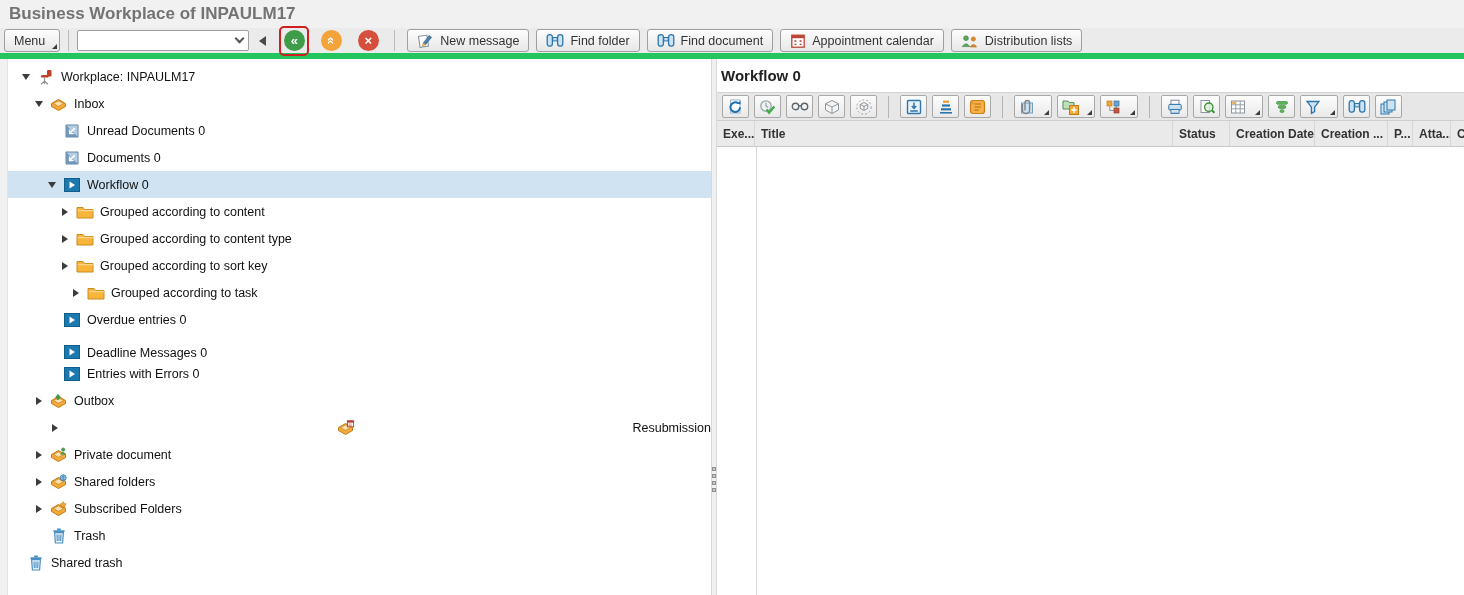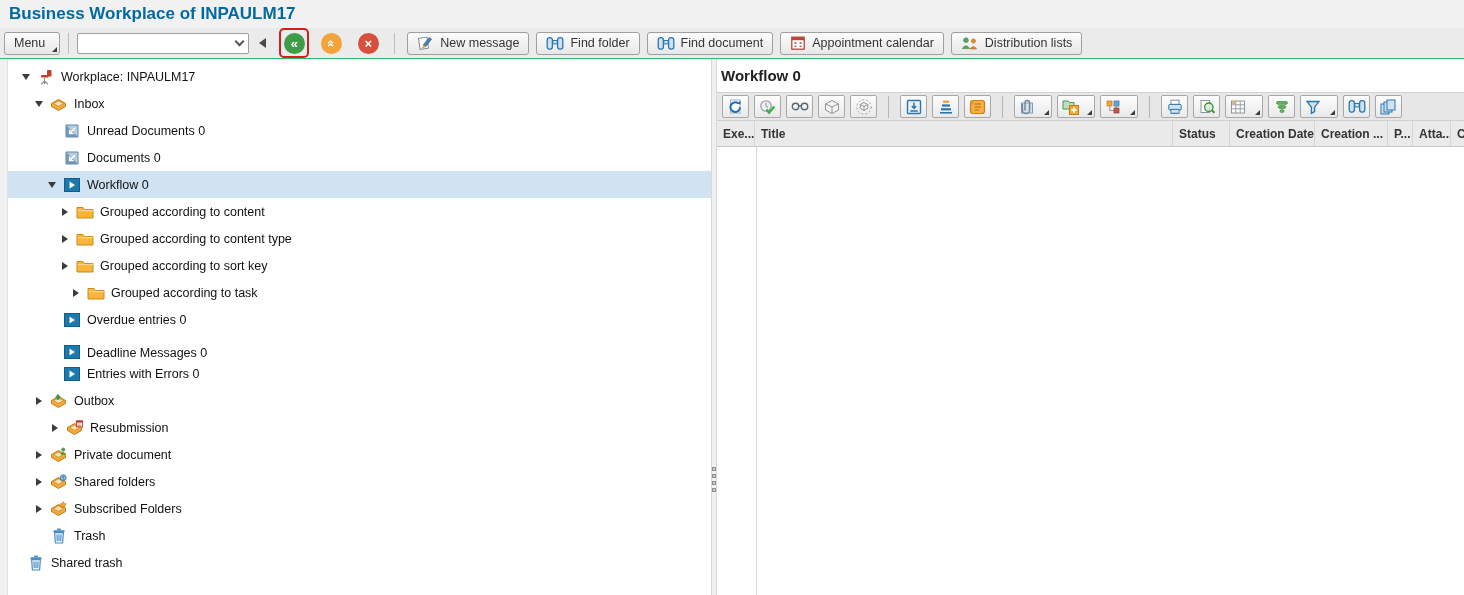--- a/index.html
+++ b/index.html
@@ -1,24 +1,24 @@
 <!DOCTYPE html>
 <html><head>
 <meta charset="utf-8">
 <style>
   * { box-sizing: border-box; margin: 0; padding: 0; }
   html,body { width:1464px; height:595px; overflow:hidden; }
   body { font-family:"Liberation Sans", sans-serif; font-size:12px; color:#222; background:#fff; }
 
   
   .titlebar { height:28px; background:#f1f1f1; display:flex; align-items:center; padding-left:9px; }
-  .titlebar span { font-size:17px; font-weight:bold; color:#0369a1; }
+  .titlebar span { font-size:17px; font-weight:bold; color:#737373; }
 
   
-  .main-toolbar { height:31px; background:#ebebeb; border-bottom:1px solid #22c55e;
+  .main-toolbar { height:31px; background:#ebebeb; border-bottom:6px solid #22c55e;
                   display:flex; align-items:center; padding:0 4px; gap:5px; }
   .tb-btn { height:23px; background:linear-gradient(#fdfdfd,#e7e7e7); border:1px solid #9f9f9f;
             border-radius:3px; display:inline-flex; align-items:center; gap:6px; padding:0 9px;
             font-size:12.5px; color:#333; position:relative; cursor:default;
             font-family:"Liberation Sans",sans-serif; }
   .menu-btn { padding-right:14px; }
   .corner::after { content:""; position:absolute; right:2px; bottom:2px;
                    border-style:solid; border-width:0 0 5px 5px;
                    border-color:transparent transparent #3c3c3c transparent; }
   .vsep { width:1px; height:21px; background:#bdbdbd; margin:0 3px; }
@@ -346,21 +346,21 @@
           <span class="ic">
             <svg width="19" height="15" viewBox="0 0 19 15">
               <path d="M2.5 7.5 L9.5 3.5 L16.5 7.5 L16.5 10.5 L9.5 14.5 L2.5 10.5 Z" fill="#f3a93b" stroke="#c07d15" stroke-width="1"></path>
               <path d="M4.6 7.6 L9.5 4.9 L14.4 7.6 L9.5 10.3 Z" fill="#fbe2b0" stroke="#c07d15" stroke-width="0.6"></path>
               <path d="M6.5 4.5 L9 1.2 L11.5 4.5 h-1.6 v2 h-1.8 v-2 Z" fill="#3da14c" stroke="#1e7c2f" stroke-width="0.5"></path>
             </svg>
           </span>
         </span>
         <span class="tree-label">Outbox</span>
       </div>
-      <div class="tree-row" style="padding-left: 39px;">
+      <div class="tree-row" style="padding-left: 39px; justify-content: space-between;">
         <span class="expander">
           <span class="exp-closed"></span>
         </span>
         <span class="tree-icon">
           <span class="ic">
             <svg width="19" height="15" viewBox="0 0 19 15">
               <path d="M2.5 7.5 L9.5 3.5 L16.5 7.5 L16.5 10.5 L9.5 14.5 L2.5 10.5 Z" fill="#f3a93b" stroke="#c07d15" stroke-width="1"></path>
               <path d="M4.6 7.6 L9.5 4.9 L14.4 7.6 L9.5 10.3 Z" fill="#fbe2b0" stroke="#c07d15" stroke-width="0.6"></path>
               <rect x="11.4" y="0.8" width="6.2" height="6" fill="#fff" stroke="#b8382a" stroke-width="0.9"></rect>
               <rect x="11.4" y="0.8" width="6.2" height="1.8" fill="#b8382a"></rect>

